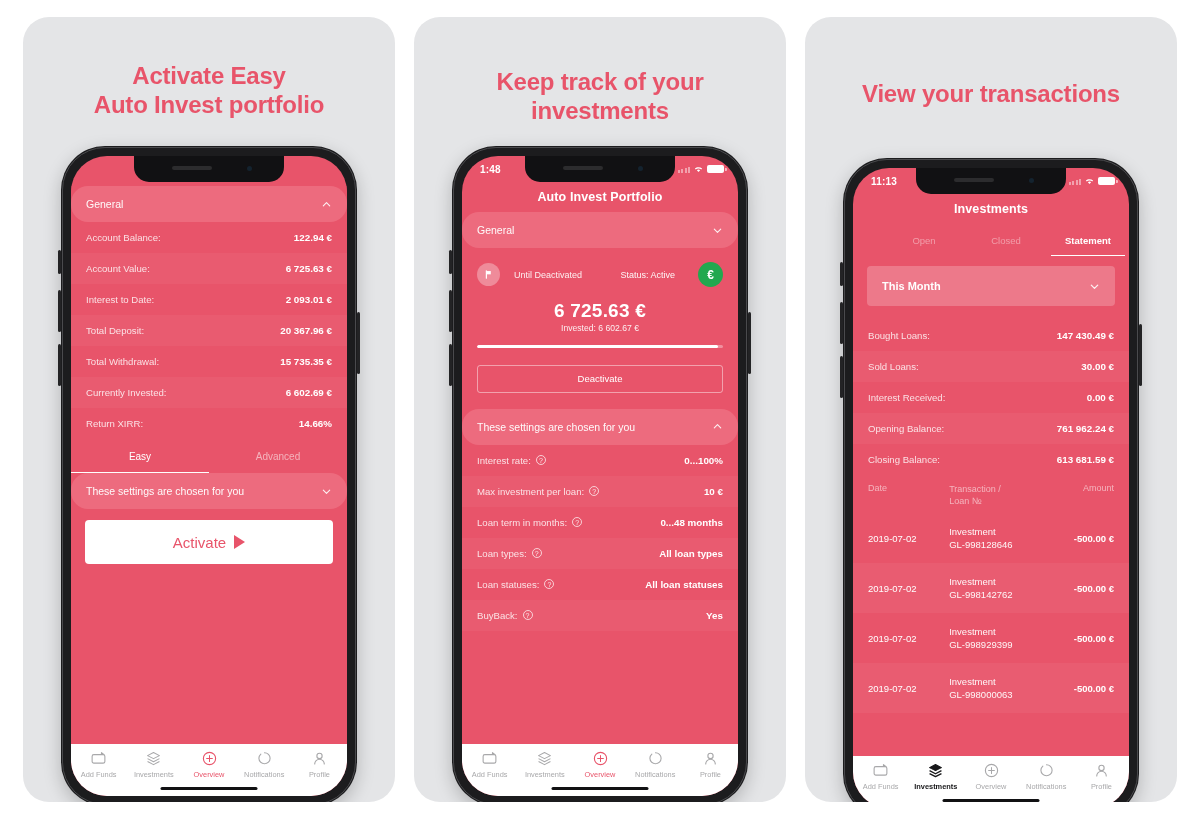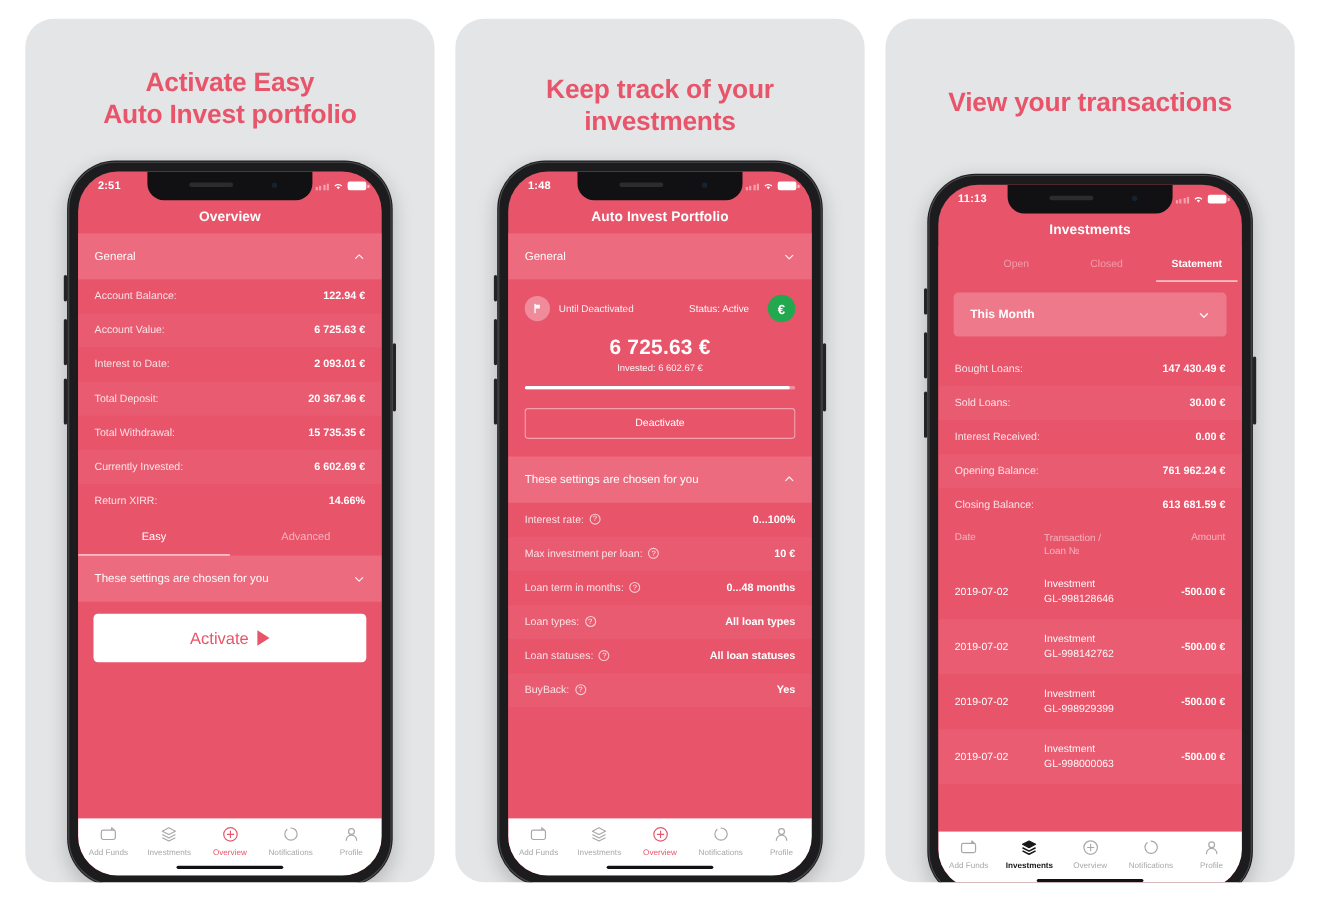--- a/index.html
+++ b/index.html
@@ -166,25 +166,26 @@
   
   .content {
     flex: 1 1 auto;
     overflow: hidden;
     position: relative;
     background: #e8546a;
   }
 
   .band {
     background: #ed6b7e;
-    height: 42px;
+    height: 36px;
     display: flex; align-items: center; justify-content: space-between;
     padding: 0 15px;
     color: #ffffff;
     font-size: 10.5px;
+    border-radius: 17px;
   }
   .band .lbl { opacity: .97; }
   .chev { width: 11px; height: 11px; opacity: .9; }
 
   .kvrow {
     display: flex; align-items: center; justify-content: space-between;
     padding: 0 15px;
     height: 31px;
     font-size: 9.6px;
     color: rgba(255,255,255,.82);
@@ -249,21 +250,21 @@
   .play-tri {
     width: 0; height: 0;
     border-left: 11px solid #e8546a;
     border-top: 7px solid transparent;
     border-bottom: 7px solid transparent;
   }
 
   
   .pf-card { padding: 14px 15px 0; }
   .pf-top {
-    display: flex; align-items: center; gap: 8px;
+    display: flex; align-items: center; gap: 14px;
   }
   .flag-badge {
     width: 23px; height: 23px; border-radius: 50%;
     background: rgba(255,255,255,.32);
     display: flex; align-items: center; justify-content: center;
     flex: none;
   }
   .pf-until { font-size: 9px; color: rgba(255,255,255,.9); }
   .pf-status { font-size: 9px; color: rgba(255,255,255,.95); margin-left: auto; }
   .eur-badge {
@@ -415,38 +416,20 @@
         <span class="btn-side volup"></span>
         <span class="btn-side voldn"></span>
         <span class="btn-side power"></span>
 
         <div class="screen">
           <div class="notch">
             <span class="speaker"></span>
             <span class="cam"></span>
           </div>
 
-          <div class="statusbar">
-            <span class="time">2:51</span>
-            <span class="status-right">
-              <span class="sig-dots">
-                  <i></i>
-                  <i></i>
-                  <i></i>
-                  <i></i>
-                </span>
-              <span class="wifi">
-                <svg viewBox="0 0 16 12" width="11" height="8">
-                    <path d="M8 10.6 5.6 7.9a3.6 3.6 0 0 1 4.8 0Z" fill="#fff"></path>
-                    <path d="M8 5.2c1.6 0 3.1.6 4.2 1.6l1.2-1.4A8.1 8.1 0 0 0 8 3.3c-2.1 0-4 .8-5.4 2.1l1.2 1.4A6.2 6.2 0 0 1 8 5.2Z" fill="#fff"></path>
-                  </svg>
-              </span>
-              <span class="batt"></span>
-            </span>
-          </div>
 
           <div class="navtitle">Overview</div>
 
           <div class="content">
 
             <div class="band">
               <span class="lbl">General</span>
               <span class="chev">
                 <svg viewBox="0 0 12 12" width="11" height="11">
                     <path d="M2.5 7.5 6 4l3.5 3.5" stroke="#fff" stroke-width="1.2" fill="none" stroke-linecap="round" stroke-linejoin="round"></path>

